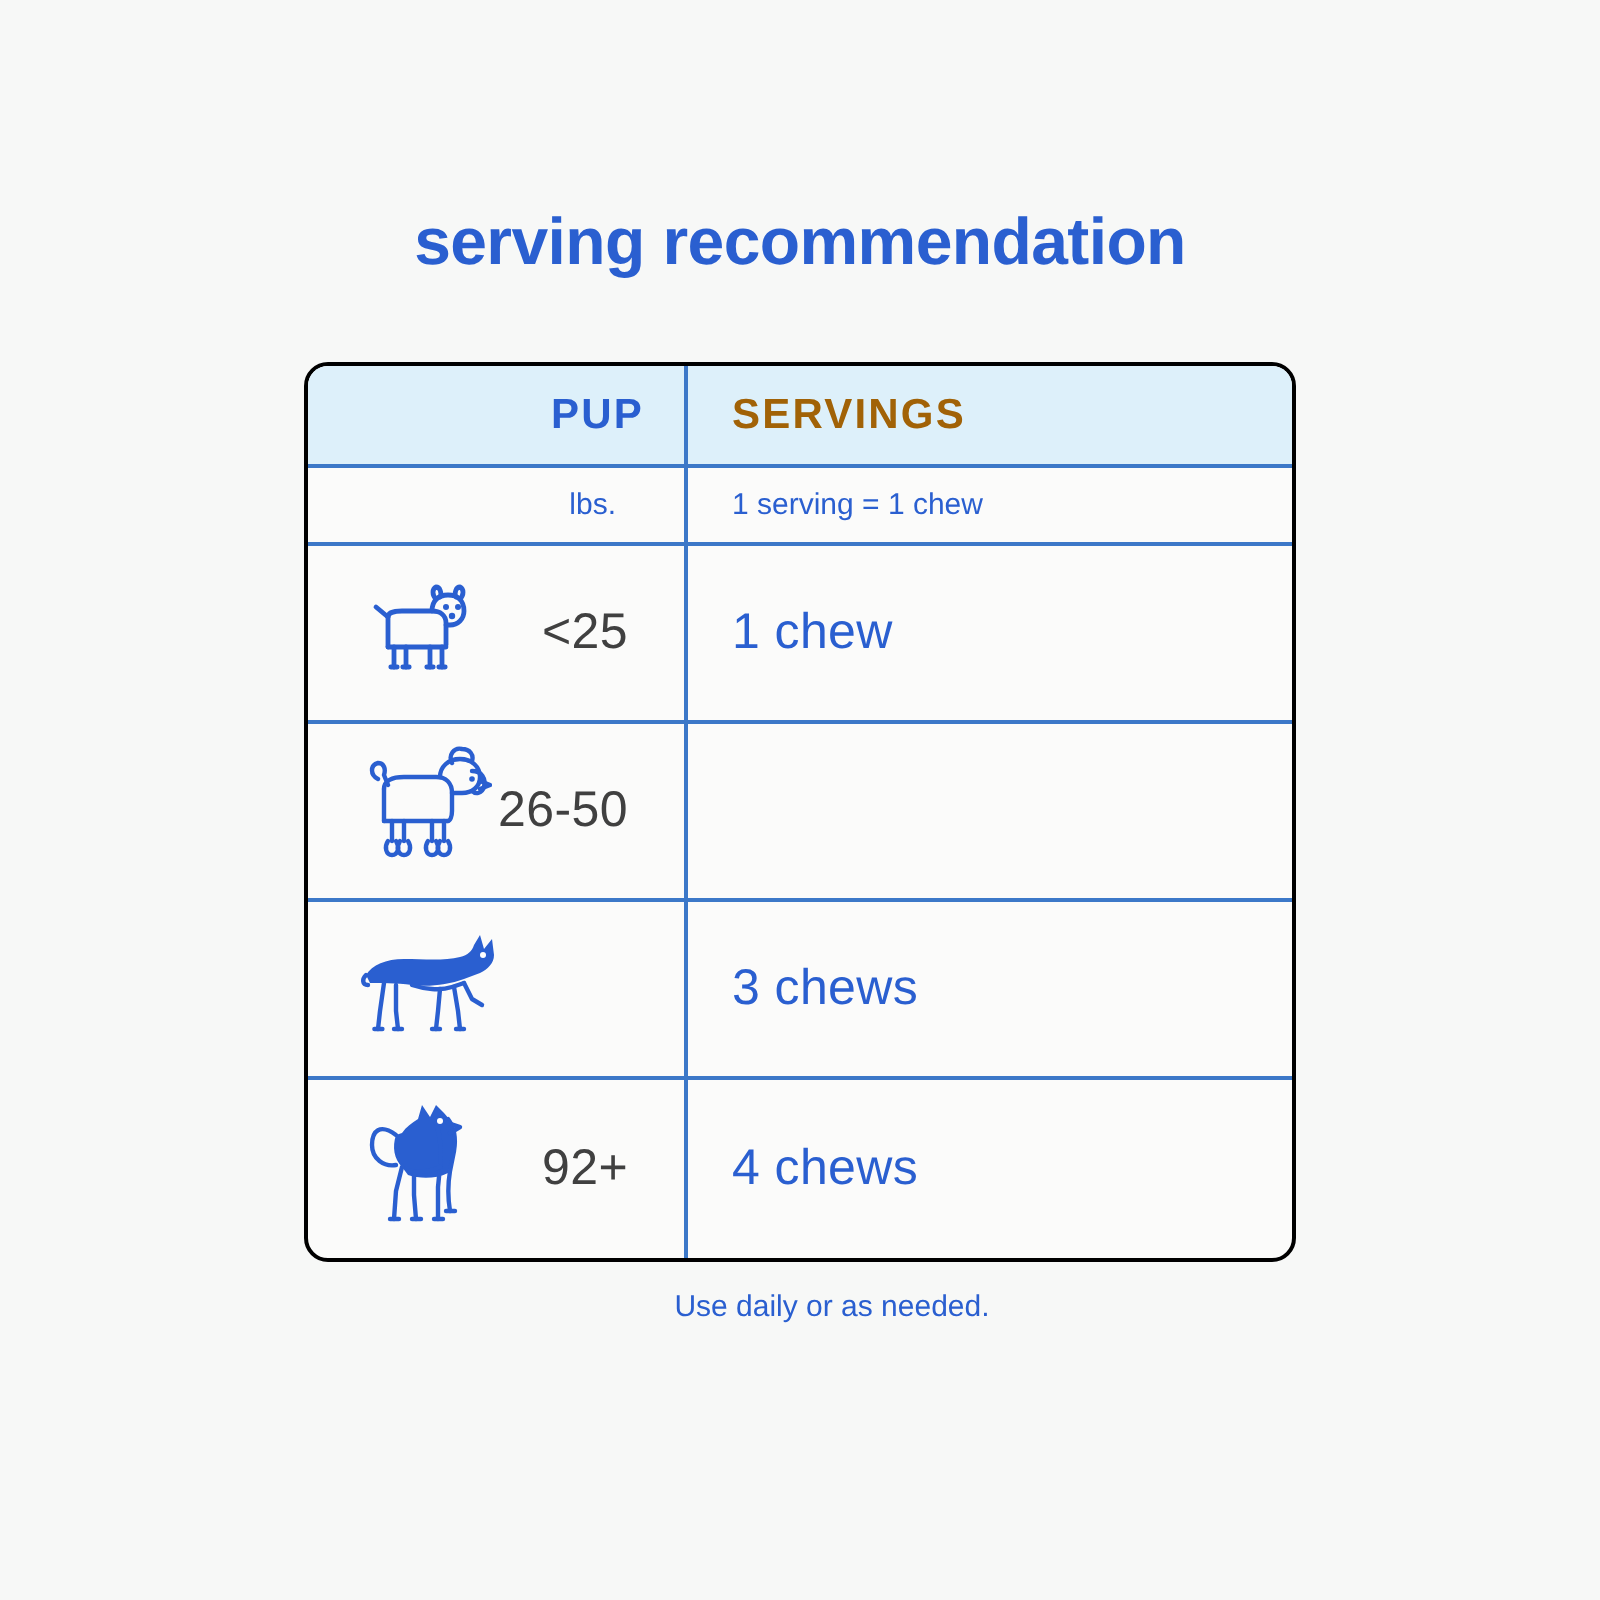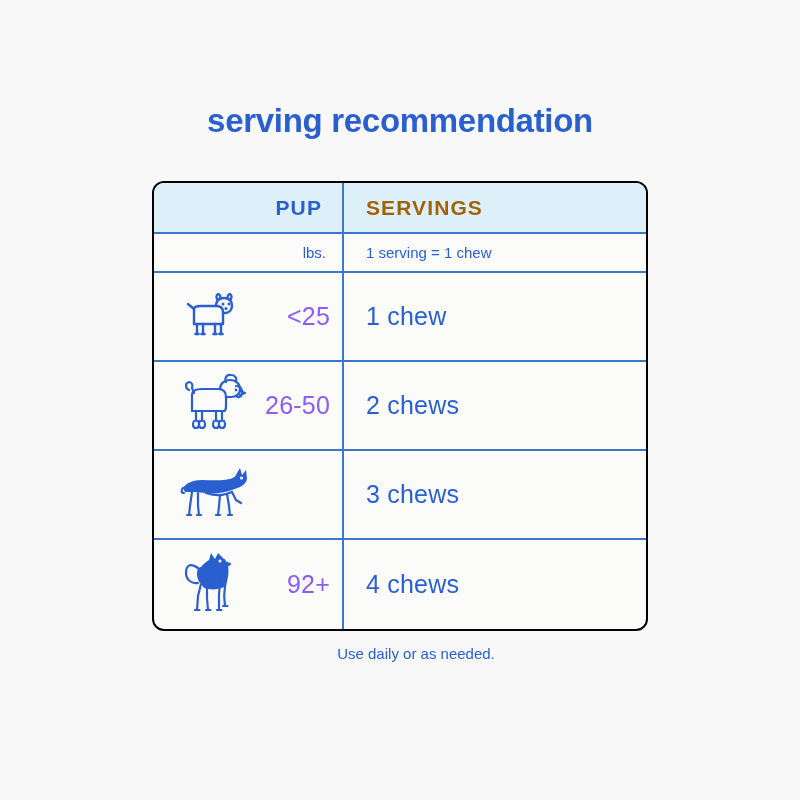--- a/index.html
+++ b/index.html
@@ -88,39 +88,39 @@
   }
   .head-label-serv {
     font-size: 21px;
     font-weight: 700;
     letter-spacing: 1.1px;
     color: #a16207;
   }
   .sub-label {
     width: 100%;
     text-align: right;
-    padding-right: 16px;
+    padding-right: 34px;
     box-sizing: border-box;
     font-size: 15px;
     font-weight: 400;
     color: #2a5fd0;
   }
   .sub-label-serv {
     font-size: 15px;
     font-weight: 400;
     color: #2a5fd0;
   }
   .weight {
     width: 100%;
     text-align: right;
-    padding-right: 12px;
+    padding-right: 28px;
     box-sizing: border-box;
     font-size: 25px;
     font-weight: 400;
-    color: #8b5cf6;
+    color: #404040;
     letter-spacing: 0.2px;
   }
   .serv-value {
     font-size: 25px;
     font-weight: 400;
     color: #2a5fd0;
     letter-spacing: 0.2px;
   }
   .dog-icon {
     position: absolute;
@@ -238,23 +238,20 @@
               <path d="M34 48 C32 51 33 55 36 55 C39 55 40 51 38 48"></path>
               <path d="M40 48 C38 51 39 55 42 55 C45 55 46 51 44 48"></path>
             </g>
             <g fill="#2a5fd0">
               <circle cx="56" cy="17" r="1.4"></circle>
             </g>
           </svg>
         </span>
         <div class="weight">26-50</div>
       </div>
-      <div class="cell-serv">
-        <div class="serv-value">2 chews</div>
-      </div>
     </div>
 
     <div class="row data">
       <div class="cell-pup">
         <span class="dog-icon">
           <svg width="78" height="54" viewBox="0 0 78 54" fill="none">
 
             <path d="M3 22 C6 17 13 14 22 14 C32 14 42 15 50 13 C54 12 56 10 57 7
                      L60 2 L62 9 L66 4 L67 12 C67 16 64 19 60 21 L52 24
                      C44 27 34 28 26 27 C18 26 10 26 5 26 Z" fill="#2a5fd0"></path>

